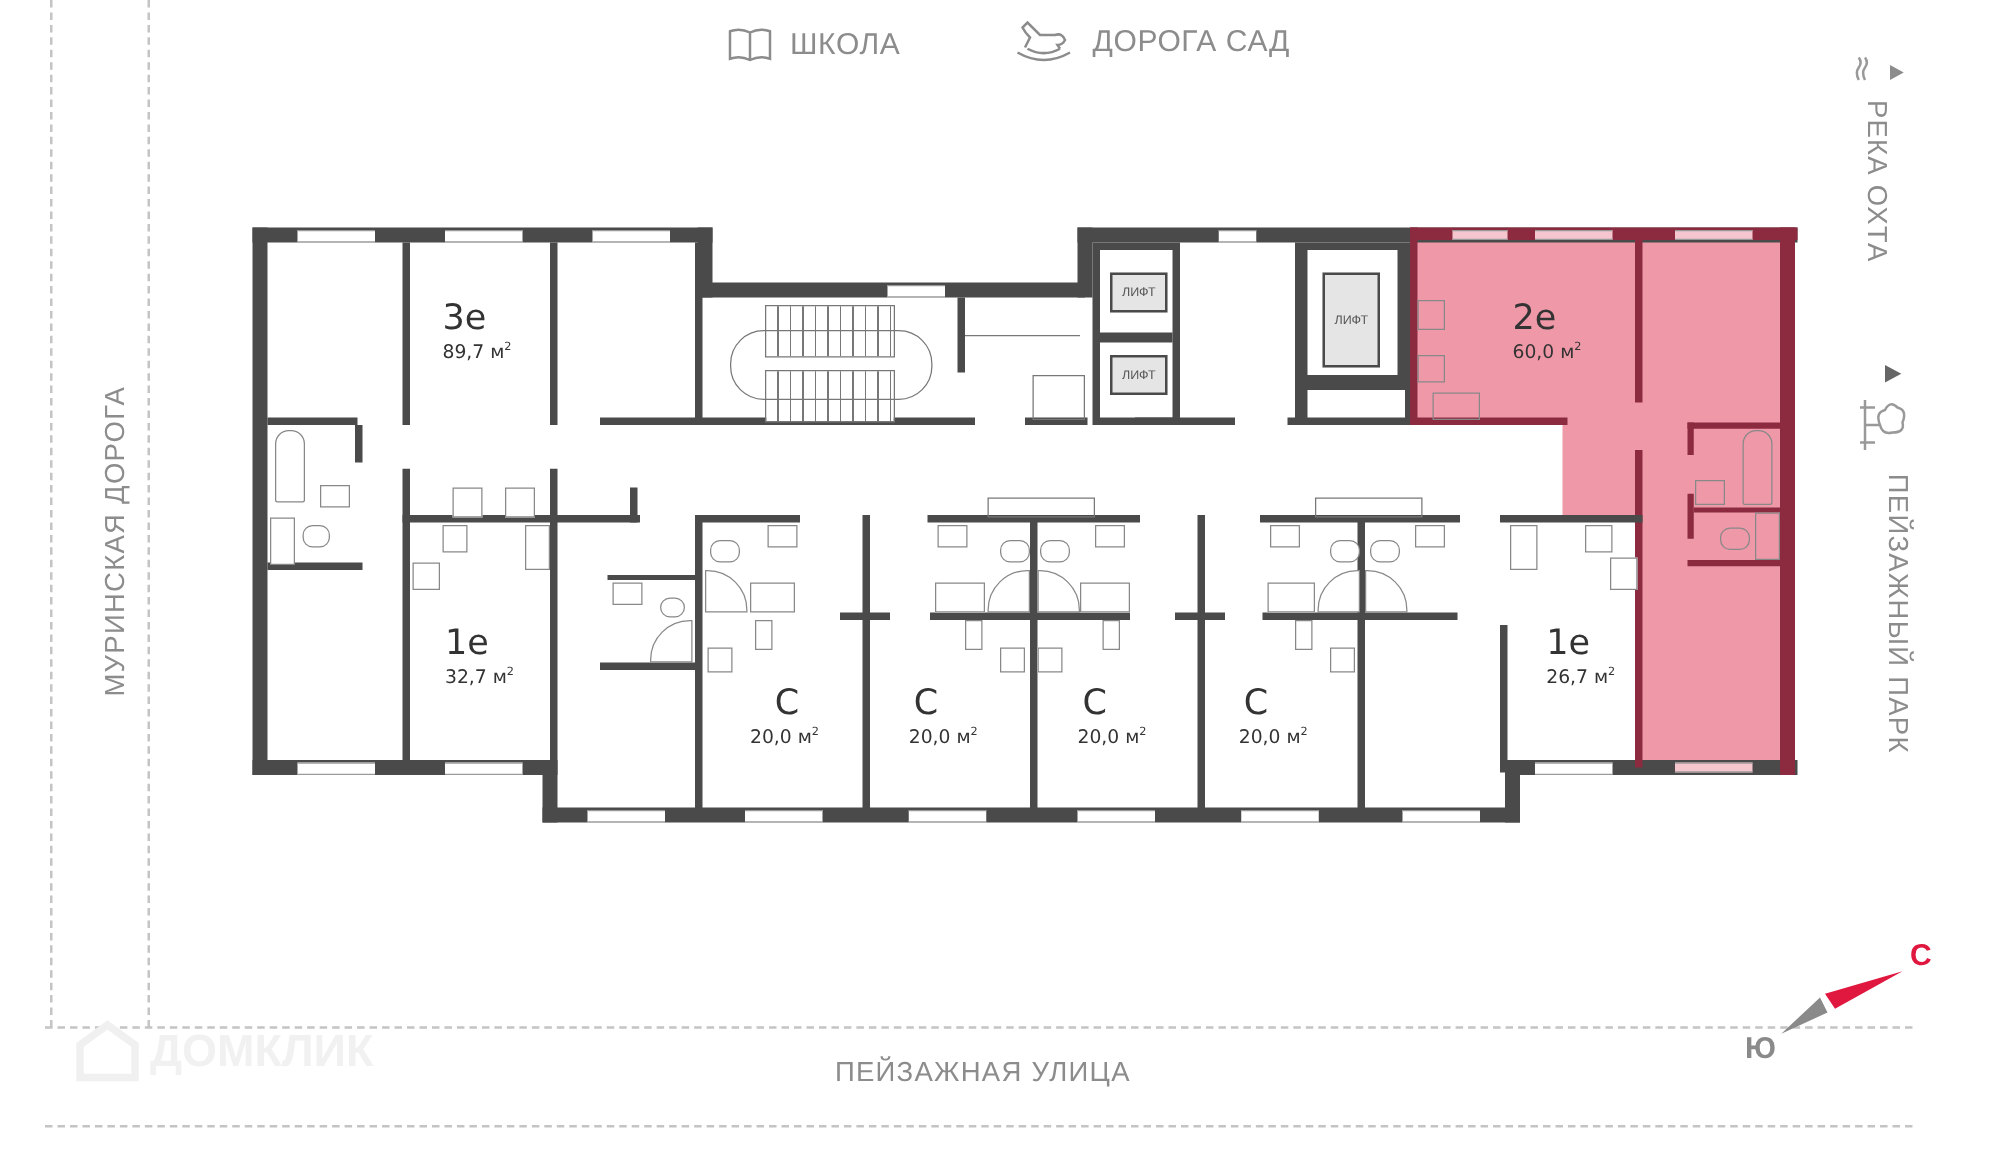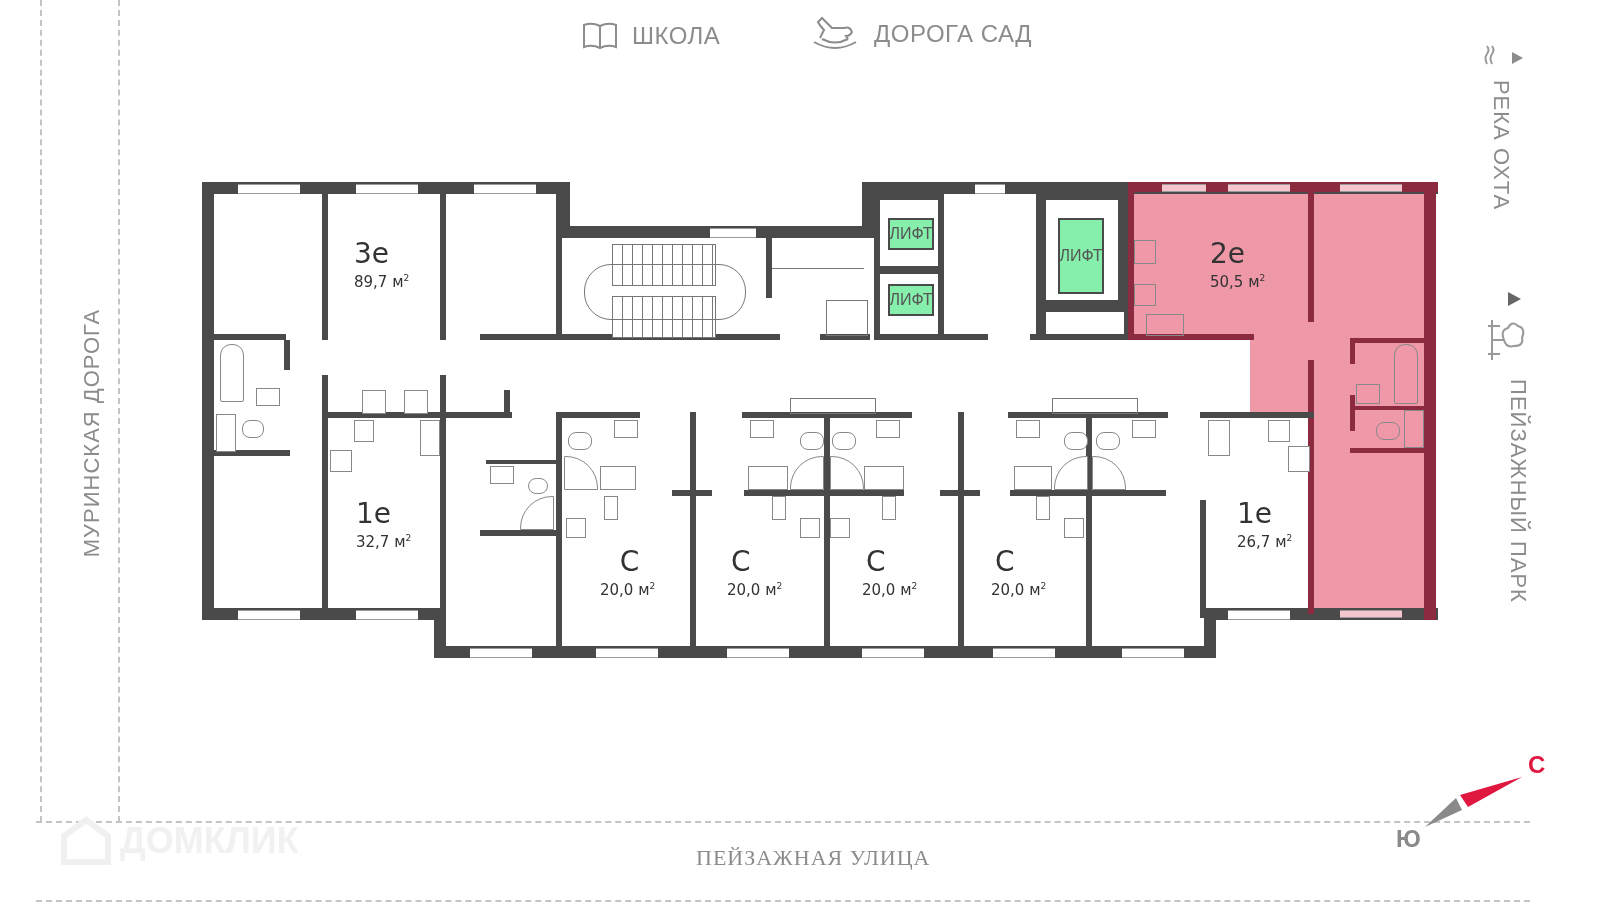--- a/index.html
+++ b/index.html
@@ -12,21 +12,21 @@
   .dash-h { border-top:2px dashed #c4c4c4; height:0; }
   .dash-v { border-left:2px dashed #c4c4c4; width:0; }
   .wall { position:absolute; background:#4a4a4a; }
   .win { position:absolute; background:#fff; border-top:1px solid #9a9a9a; border-bottom:1px solid #9a9a9a; }
   .highlight { position:absolute; background:#ef98a8; }
   .hwall { position:absolute; background:#8c2a40; }
   .apt-type { font-size:28px; color:#333; font-family:"DejaVu Sans", sans-serif; line-height:1; }
   .apt-area { font-size:15px; color:#333; font-family:"DejaVu Sans", sans-serif; line-height:1; }
   .apt-area sup { font-size:9px; }
   .apt { position:absolute; text-align:left; }
-  .lift { position:absolute; border:2px solid #4a4a4a; background:#86efac; display:flex; align-items:center; justify-content:center; font-size:16px; color:#555; font-family:"Liberation Sans", sans-serif; }
+  .lift { position:absolute; border:2px solid #4a4a4a; background:#e5e5e5; display:flex; align-items:center; justify-content:center; font-size:10px; color:#555; font-family:"Liberation Sans", sans-serif; }
   .fixture { position:absolute; border:1px solid #888; background:#fff; }
   .stairs { position:absolute; border:1px solid #777; background:repeating-linear-gradient(90deg, #fff 0 9px, #777 9px 10px); }
   .compass-n { font-size:24px; font-weight:bold; color:#e0173f; font-family:"Liberation Sans", sans-serif; }
   .compass-s { font-size:24px; font-weight:bold; color:#8a8a8a; font-family:"Liberation Sans", sans-serif; }
   .watermark { font-size:36px; font-weight:bold; color:#f1f1f1; font-family:"Liberation Sans", sans-serif; }
 </style>
 </head>
 <body>
 
 <div class="abs dash-v" style="left:40px; top:0; height:822px;"></div>
@@ -59,21 +59,21 @@
   <div class="abs" style="left:24px; top:2px; width:0; height:0; border-left:13px solid #666; border-top:7px solid transparent; border-bottom:7px solid transparent;"></div>
   <svg class="abs" style="left:2px; top:26px;" width="40" height="46" viewBox="0 0 40 46">
     <path d="M6 4 V44 M2 10 H14 M2 38 H14 M6 24 H18" fill="none" stroke="#999" stroke-width="2"></path>
     <path d="M18 24 Q14 14 22 12 Q26 4 32 10 Q40 12 36 22 Q38 30 28 30 Q20 32 18 24 Z" fill="none" stroke="#999" stroke-width="2"></path>
   </svg>
   <div class="abs vert-label" style="left:-78px; top:188px; transform:rotate(90deg);">ПЕЙЗАЖНЫЙ ПАРК</div>
 </div>
 
 <div class="abs vert-label" style="left:-32px; top:420px; transform:rotate(-90deg);">МУРИНСКАЯ ДОРОГА</div>
 
-<div class="abs street" style="left:696px; top:845px;font-family:Liberation Serif, serif;">ПЕЙЗАЖНАЯ УЛИЦА</div>
+<div class="abs street" style="left:668px; top:845px;">ПЕЙЗАЖНАЯ УЛИЦА</div>
 
 <div class="abs watermark" style="left:60px; top:816px; display:flex; align-items:center; gap:8px;">
   <svg width="52" height="50" viewBox="0 0 52 50">
       <path d="M4 20 L26 4 L48 20 V46 H4 Z" fill="none" stroke="#f0f0f0" stroke-width="6"></path>
     </svg>
   <span>ДОМКЛИК</span>
 </div>
 
 <div class="abs" style="left:1390px; top:745px; width:170px; height:110px;">
   <svg class="abs" style="left:30px; top:20px;" width="110" height="70" viewBox="0 0 110 70">
@@ -270,15 +270,15 @@
   <div class="apt" style="left:991px; top:548px;">
     <div class="apt-type" style="margin-left:4px;">С</div>
     <div class="apt-area" style="margin-top:6px;"><span>20,0 м</span><sup>2</sup></div>
   </div>
   <div class="apt" style="left:1237px; top:500px;">
     <div class="apt-type">1е</div>
     <div class="apt-area" style="margin-top:6px;"><span>26,7 м</span><sup>2</sup></div>
   </div>
   <div class="apt" style="left:1210px; top:240px;">
     <div class="apt-type">2е</div>
-    <div class="apt-area" style="margin-top:6px;"><span>50,5 м</span><sup>2</sup></div>
+    <div class="apt-area" style="margin-top:6px;"><span>60,0 м</span><sup>2</sup></div>
   </div>
 </div>
 
 </body></html>

